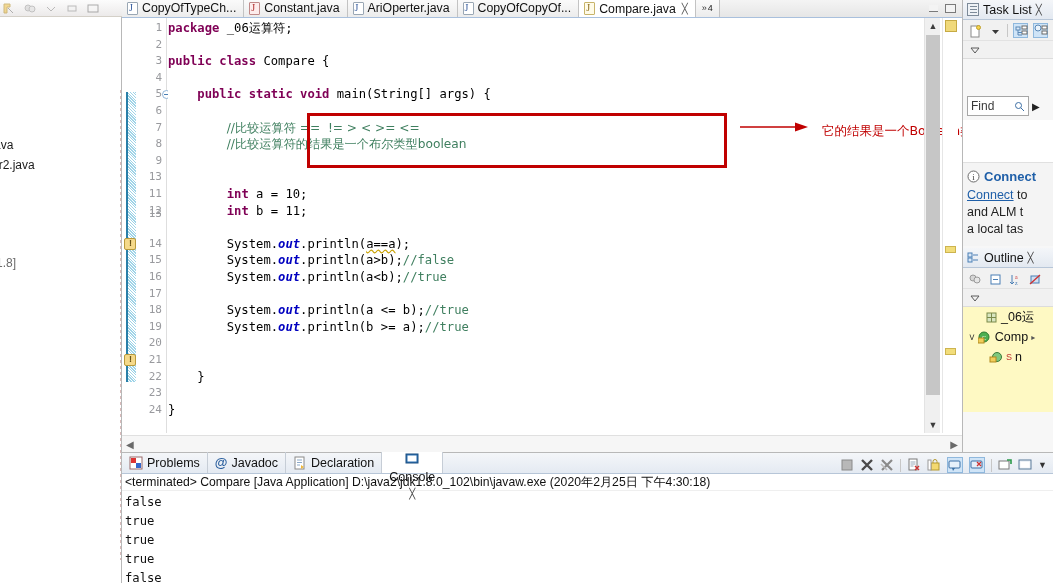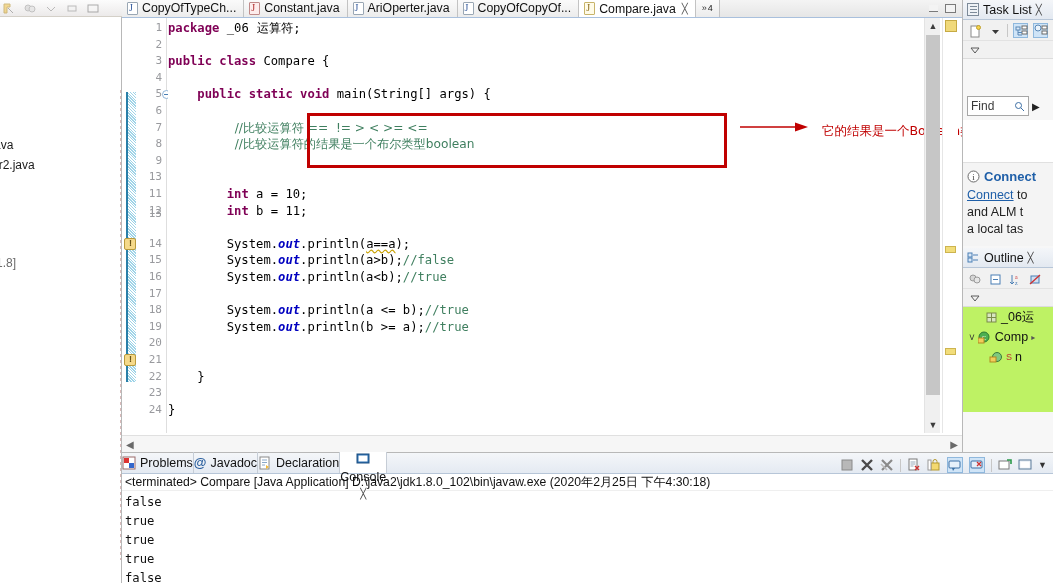--- a/index.html
+++ b/index.html
@@ -122,21 +122,21 @@
     background: #ffffff; overflow: hidden;
   }
   .cline {
     position: absolute; left: 0; height: 16px; line-height: 16px; white-space: pre;
     font-family: "DejaVu Sans Mono", monospace; font-size: 12.2px; color: #000;
   }
   .cline.hl { background: #e8f0fb; left:0; width: 771px; }
   .kw { color: #7f0055; font-weight: bold; }
   .cm { color: #3f7f5f; }
   .fld { color: #0000c0; font-style: italic; font-weight: bold; }
-  .cn-cm { font-family: "DejaVu Sans", sans-serif; color: #3f7f5f; margin-left: 8px; }
+  .cn-cm { font-family: "DejaVu Sans", sans-serif; color: #3f7f5f; }
   .und { text-decoration: underline; text-decoration-style: wavy; text-decoration-color:#c8a000; }
 
   
   #redbox {
     position: absolute; left: 185px; top: 113px; width: 420px; height: 55px;
     border: 3px solid #c00000; background: transparent; pointer-events:none;
   }
   #arrow-wrap { position:absolute; left: 618px; top: 120px; width: 70px; height: 14px; }
   #annot {
     position: absolute; left: 700px; top: 121px;
@@ -193,34 +193,34 @@
   #find-box {
     width: 62px; height: 20px; border:1px solid #a6a6a6; background:#fff;
     display:flex; align-items:center; justify-content:space-between; padding:0 3px;
     font-size:12px; color:#3a3a3a;
   }
   #tasklist-body { background:#ffffff; height: 42px; }
   #connect-block { background:#f4f4f4; padding: 6px 4px 8px 4px; border-top:1px solid #e0e0e0; }
   #connect-title { color:#1f5fa8; font-weight:bold; font-size:13px; white-space:nowrap; }
   .connect-line { font-size:12.5px; color:#222; white-space:nowrap; line-height:17px; }
   .connect-line .lnk { color:#1f5fa8; text-decoration:underline; }
-  #outline-body { background:#bef264; height: 105px; position:relative; }
+  #outline-body { background:#fef9c3; height: 105px; position:relative; }
   .ol-row { display:flex; align-items:center; gap:3px; height:20px; font-size:12.5px; color:#111; white-space:nowrap; }
 
   
   #bottom-panel {
     position:absolute; left:122px; top: 452px; width: 931px; height: 131px;
     background:#ffffff; border-top:1px solid #b8b8b8;
   }
   #bottom-tabs {
     height: 21px; display:flex; align-items:flex-end;
     background: linear-gradient(#f4f6f9,#e4eaf2); border-bottom:1px solid #b7c6d8;
   }
   .btab {
-    height:21px; display:flex; align-items:center; gap:4px; padding:0 0;
+    height:21px; display:flex; align-items:center; gap:4px; padding:0 7px;
     font-size:12.5px; color:#111; border-right:1px solid #c6cdd6; white-space:nowrap;
   }
   .btab.active { background:#ffffff;flex-direction:column; }
   #bottom-tools { margin-left:auto; display:flex; align-items:center; gap:6px; padding-right:6px; }
   #console-head {
     height: 17px; padding-left: 3px; font-size:12.2px; color:#111;
     background:#ffffff; border-bottom:1px solid #efefef; white-space:nowrap;
   }
   #console-out { background:#ffffff; padding: 2px 0 0 3px; }
   .oline { font-family:"DejaVu Sans Mono", monospace; font-size:12.2px; color:#111; height:19px; line-height:19px; }

